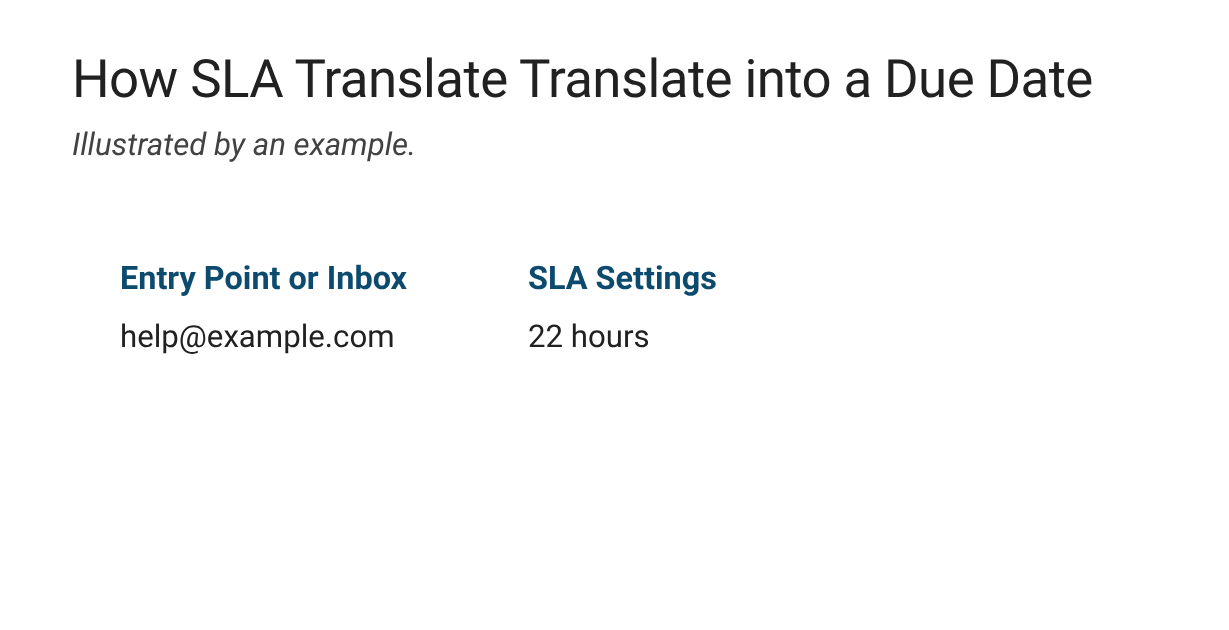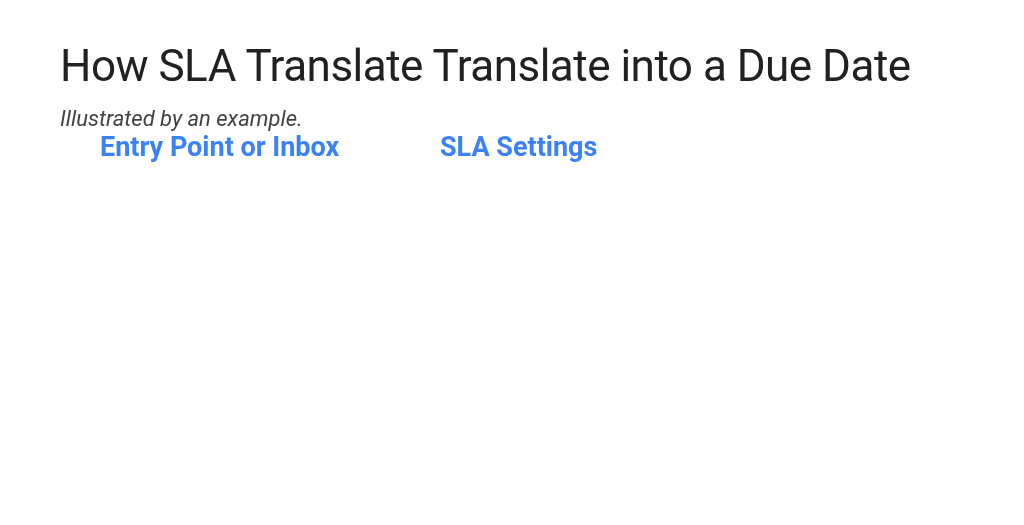--- a/index.html
+++ b/index.html
@@ -16,37 +16,38 @@
       padding: 40px 60px 40px 60px;
     }
     .page-title {
       font-size: 44px;
       font-weight: 400;
       color: #212121;
       letter-spacing: -0.5px;
       margin-bottom: 14px;
     }
     .subtitle {
-      font-size: 22px;
+      font-size: 26px;
       font-style: italic;
       font-weight: 400;
       color: #424242;
+      margin-bottom: 80px;
     }
     .table {
       margin-left: 40px;
       display: table;
       border-collapse: collapse;
     }
     .table-row {
       display: table-row;
     }
     .table-header-row .cell {
       font-weight: 700;
       font-size: 27px;
-      color: #3b82f6;
+      color: #0c4a6e;
       padding-bottom: 18px;
     }
     .table-body-row .cell {
       font-weight: 400;
       font-size: 26px;
       color: #212121;
       padding-bottom: 16px;
     }
     .cell {
       display: table-cell;
@@ -64,13 +65,17 @@
 <body>
 
 <h1 class="page-title">How SLA Translate Translate into a Due Date</h1>
 <p class="subtitle">Illustrated by an example.</p>
 
 <div class="table">
   <div class="table-row table-header-row">
     <div class="cell col-a">Entry Point or Inbox</div>
     <div class="cell col-b">SLA Settings</div>
   </div>
+  <div class="table-row table-body-row">
+    <div class="cell col-a">help@example.com</div>
+    <div class="cell col-b">22 hours</div>
+  </div>
 </div>
 
 </body></html>

